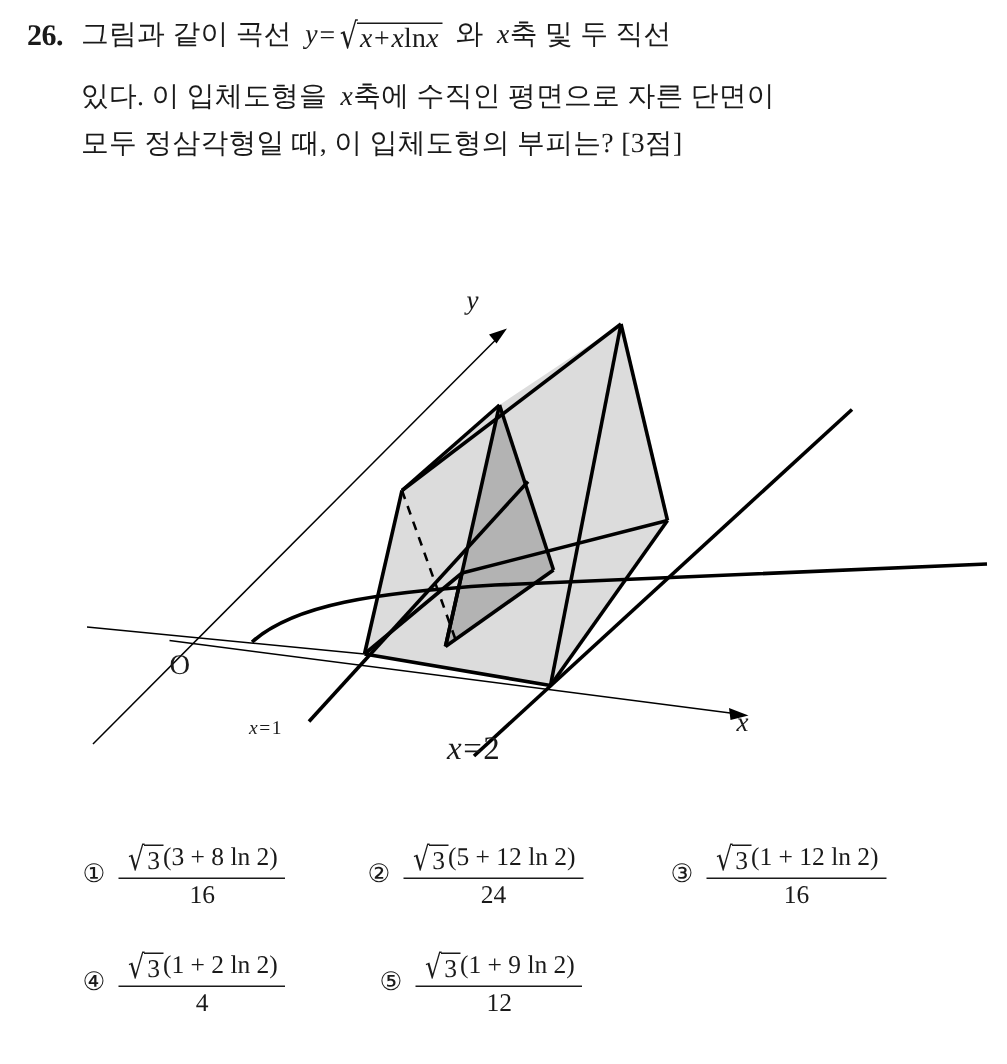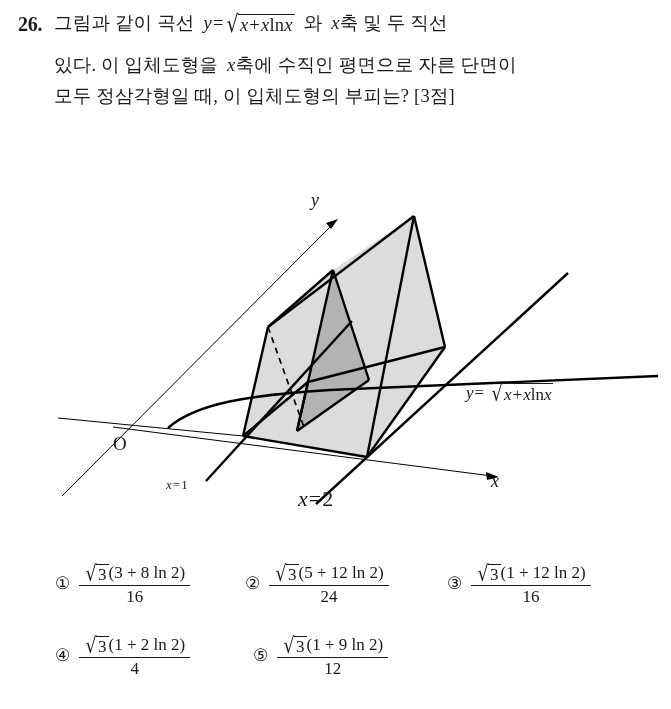--- a/index.html
+++ b/index.html
@@ -214,23 +214,20 @@
     <div class="flabel" style="left:113px;top:247px;font-size:19px;"><span>O</span></div>
 
     <div class="flabel" style="left:166px;top:291px;font-size:13px;">
       <span class="mi">x</span><span class="mop">=</span><span class="mn">1</span>
     </div>
 
     <div class="flabel" style="left:298px;top:300px;font-size:22px;">
       <span class="mi">x</span><span class="mop">=</span><span class="mn">2</span>
     </div>
 
-    <div class="flabel" style="left:466px;top:196px;font-size:17px;">
-      <span class="mi">y</span><span class="mop">=</span><span class="sp"></span><span class="rad"><span class="sign">√</span><span class="body"><span class="mi">x</span><span class="mop">+</span><span class="mi">x</span><span class="mn">ln</span><span class="mi">x</span></span></span>
-    </div>
   </div>
 
   <div class="choices">
 
     <div class="choice" style="left:55px;top:10px;">
       <span class="cmark">①</span>
       <span class="frac">
         <span class="num"><span class="rad"><span class="sign">√</span><span class="body">3</span></span><span>(3 + 8 ln 2)</span></span>
         <span class="bar"></span>
         <span class="den">16</span>

